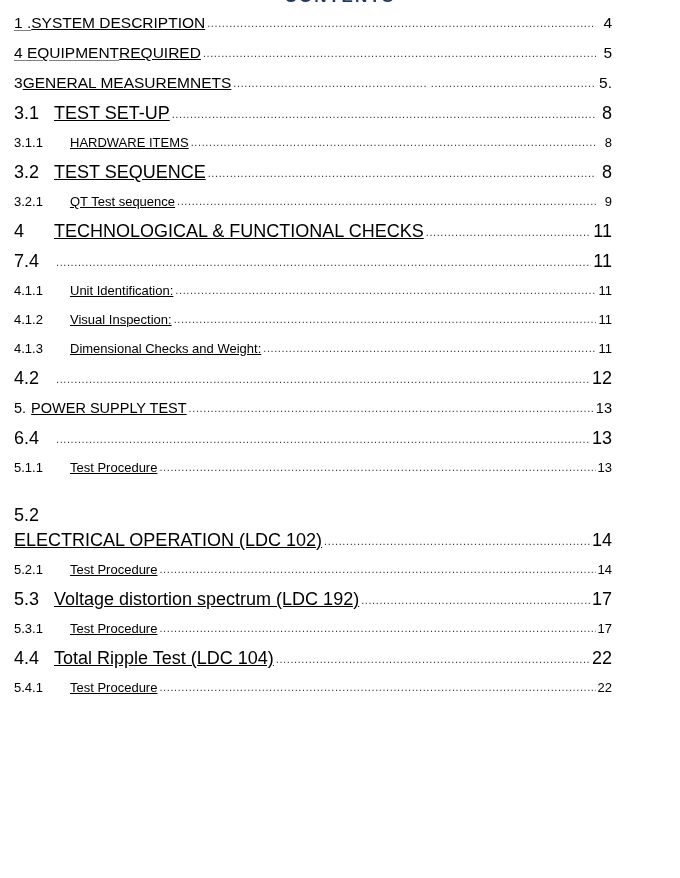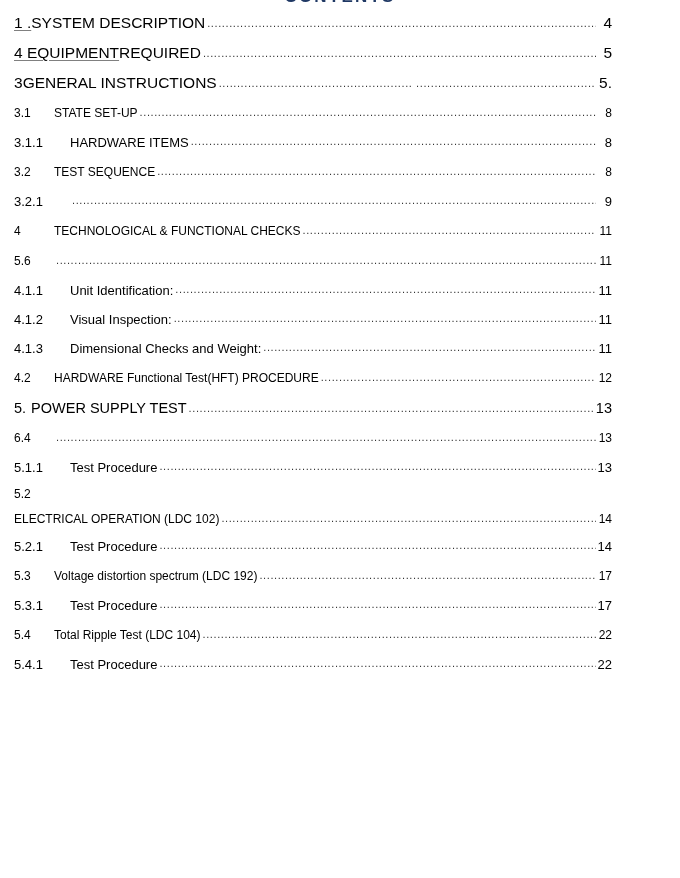--- a/index.html
+++ b/index.html
@@ -53,20 +53,21 @@
     padding-left: 14px;
     padding-right: 68px;
     white-space: nowrap;
   }
 
   .num {
     flex: 0 0 auto;
   }
   .title {
     flex: 0 0 auto;
+    text-decoration: underline;
   }
   .leader {
     flex: 1 1 auto;
     overflow: hidden;
     white-space: nowrap;
     color: #333;
     margin: 0 2px;
     letter-spacing: 0.6px;
     font-size: 11px;
     position: relative;
@@ -86,31 +87,30 @@
 
   
   .lvl-top {            
     font-size: 15.5px;
     height: 30px;
     line-height: 30px;
   }
   .lvl-top .num { margin-right: 0px; }
 
   .lvl1 {               
-    font-size: 12px;
+    font-size: 18px;
     height: 30px;
     line-height: 30px;
   }
   .lvl1 .num { width: 40px; }
 
   .lvl2 {               
     font-size: 13px;
     height: 29px;
     line-height: 29px;
-    align-items: center;
   }
   .lvl2 .num { width: 56px; }
 
   .lvl-flat {           
     font-size: 14.5px;
     height: 30px;
     line-height: 30px;
   }
   .lvl-flat .num { margin-right: 5px; }
 
@@ -125,20 +125,21 @@
   .toc-entry.wrap {
     display: block;
     height: auto;
     white-space: normal;
     padding-right: 68px;
     line-height: 25px;
   }
   .toc-entry.wrap .line1 {
     display: flex;
     align-items: flex-end;
+    margin-top: 21px;
   }
   .toc-entry.wrap .line1 .num { width: 40px; flex: 0 0 auto; }
   .toc-entry.wrap .line2 {
     display: flex;
     align-items: baseline;
     margin-left: -14px;
     padding-left: 14px;
   }
   .toc-entry.wrap .line2 .title { flex: 0 0 auto; }
 </style>
@@ -157,55 +158,56 @@
       <span class="page">4</span>
     </div>
     <div class="toc-entry lvl-top">
       <span class="num u-underline">4  EQUIPMENT</span>
       <span class="title"> REQUIRED</span>
       <span class="leader"></span>
       <span class="page">5</span>
     </div>
     <div class="toc-entry lvl-top">
       <span class="num"> 3</span>
-      <span class="title"> GENERAL INSTRUCTIONS</span>
+      <span class="title"> GENERAL MEASUREMNETS</span>
       <span class="leader split"></span>
       <span class="page">5.</span>
     </div>
     <div class="toc-entry lvl1">
       <span class="num">3.1</span>
-      <span class="title">STATE SET-UP </span>
+      <span class="title">TEST SET-UP </span>
       <span class="leader"></span>
       <span class="page">8</span>
     </div>
     <div class="toc-entry lvl2">
       <span class="num">3.1.1</span>
       <span class="title">HARDWARE ITEMS</span>
       <span class="leader"></span>
       <span class="page">8</span>
     </div>
     <div class="toc-entry lvl1">
       <span class="num">3.2</span>
       <span class="title">TEST SEQUENCE </span>
       <span class="leader"></span>
       <span class="page">8</span>
     </div>
     <div class="toc-entry lvl2">
       <span class="num">3.2.1</span>
+      <span class="title">QT Test sequence </span>
       <span class="leader"></span>
       <span class="page">9</span>
     </div>
     <div class="toc-entry lvl1">
       <span class="num">4</span>
       <span class="title">TECHNOLOGICAL &amp; FUNCTIONAL CHECKS</span>
       <span class="leader"></span>
       <span class="page">11</span>
     </div>
     <div class="toc-entry lvl1">
-      <span class="num">5.6</span>
+      <span class="num">7.4</span>
       <span class="leader"></span>
       <span class="page">11</span>
     </div>
     <div class="toc-entry lvl2">
       <span class="num">4.1.1</span>
       <span class="title">Unit Identification: </span>
       <span class="leader"></span>
       <span class="page">11</span>
     </div>
     <div class="toc-entry lvl2">
@@ -215,21 +217,20 @@
       <span class="page">11</span>
     </div>
     <div class="toc-entry lvl2">
       <span class="num">4.1.3</span>
       <span class="title">Dimensional Checks and Weight: </span>
       <span class="leader"></span>
       <span class="page">11</span>
     </div>
     <div class="toc-entry lvl1">
       <span class="num">4.2</span>
-      <span class="title">HARDWARE Functional Test(HFT) PROCEDURE</span>
       <span class="leader"></span>
       <span class="page">12</span>
     </div>
     <div class="toc-entry lvl-flat">
       <span class="num">5.</span>
       <span class="title">POWER SUPPLY TEST </span>
       <span class="leader"></span>
       <span class="page">13</span>
     </div>
     <div class="toc-entry lvl1">
@@ -265,21 +266,21 @@
       <span class="leader"></span>
       <span class="page">17</span>
     </div>
     <div class="toc-entry lvl2">
       <span class="num">5.3.1</span>
       <span class="title">Test Procedure </span>
       <span class="leader"></span>
       <span class="page">17</span>
     </div>
     <div class="toc-entry lvl1">
-      <span class="num">5.4</span>
+      <span class="num">4.4</span>
       <span class="title">Total Ripple Test (LDC 104)</span>
       <span class="leader"></span>
       <span class="page">22</span>
     </div>
     <div class="toc-entry lvl2">
       <span class="num">5.4.1</span>
       <span class="title">Test Procedure </span>
       <span class="leader"></span>
       <span class="page">22</span>
     </div>

